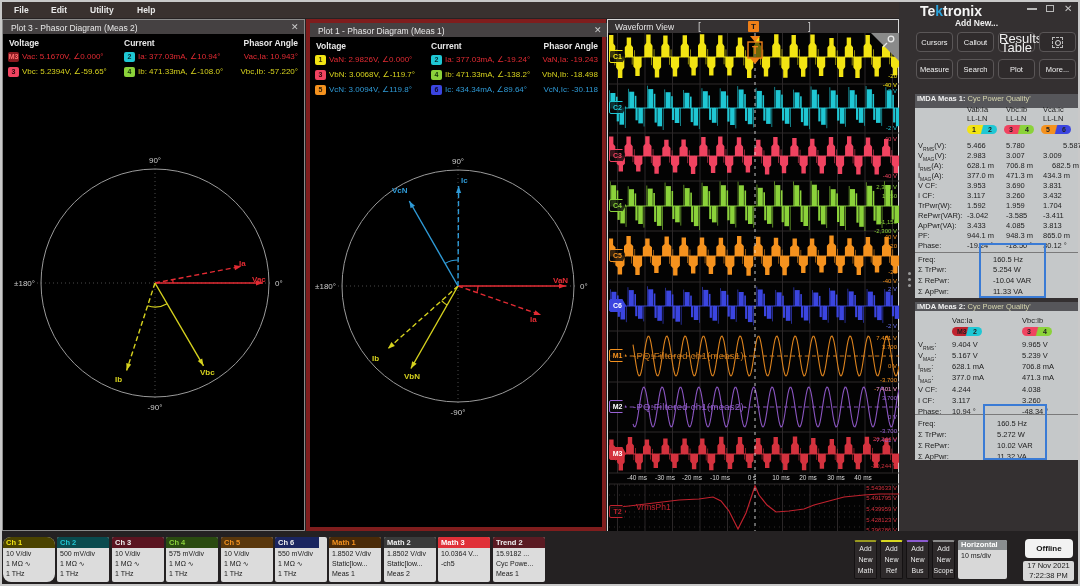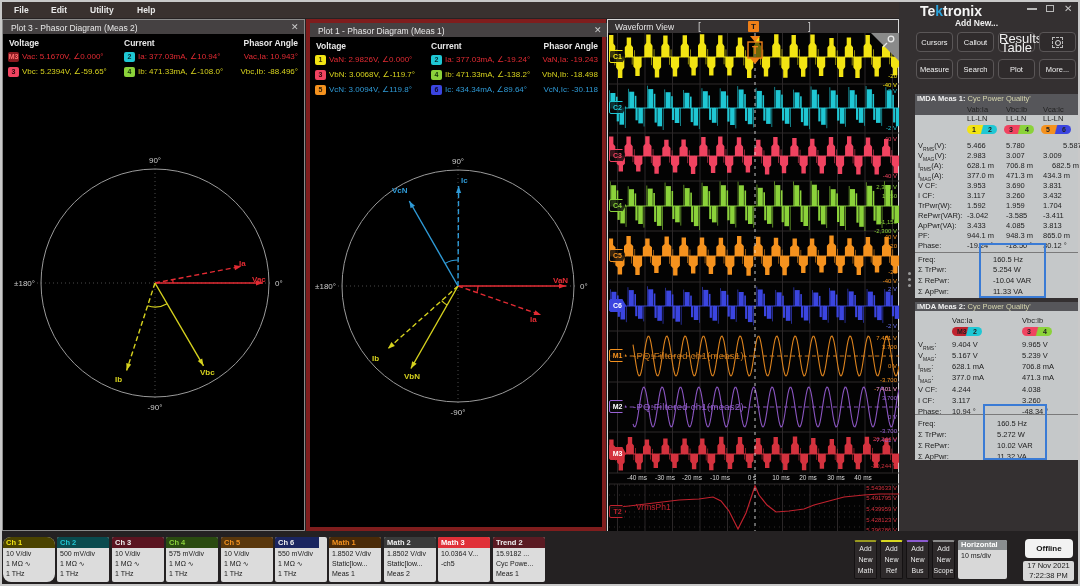--- a/index.html
+++ b/index.html
@@ -20,21 +20,21 @@
 <div style="position:absolute;right:6px;top:18px;font-size:8.5px;color:#e8e8e8;font-weight:bold;white-space:nowrap">Phasor Angle</div>
 <div style="position:absolute;left:5px;top:32px;width:11px;height:10px;background:#8a1a20;border-radius:2px;color:#ff7070;font-size:7px;font-weight:bold;text-align:center;line-height:10px">M3</div>
 <div style="position:absolute;left:19px;top:32px;font-size:8px;color:#e32b33;font-weight:normal;white-space:nowrap;">Vac: 5.1670V, ∠0.000°</div>
 <div style="position:absolute;left:121px;top:32px;width:11px;height:10px;background:#1fc7d4;border-radius:2px;color:#062a2e;font-size:7px;font-weight:bold;text-align:center;line-height:10px">2</div>
 <div style="position:absolute;left:135px;top:32px;font-size:8px;color:#e32b33;font-weight:normal;white-space:nowrap;">Ia: 377.03mA, ∠10.94°</div>
 <div style="position:absolute;right:6px;top:32px;font-size:8px;color:#e32b33;font-weight:normal;white-space:nowrap">Vac,Ia: 10.943°</div>
 <div style="position:absolute;left:5px;top:47px;width:11px;height:10px;background:#f04360;border-radius:2px;color:#2a060c;font-size:7px;font-weight:bold;text-align:center;line-height:10px">3</div>
 <div style="position:absolute;left:19px;top:47px;font-size:8px;color:#d6d21e;font-weight:normal;white-space:nowrap;">Vbc: 5.2394V, ∠-59.65°</div>
 <div style="position:absolute;left:121px;top:47px;width:11px;height:10px;background:#8bd23a;border-radius:2px;color:#12300a;font-size:7px;font-weight:bold;text-align:center;line-height:10px">4</div>
 <div style="position:absolute;left:135px;top:47px;font-size:8px;color:#d6d21e;font-weight:normal;white-space:nowrap;">Ib: 471.33mA, ∠-108.0°</div>
-<div style="position:absolute;right:6px;top:47px;font-size:8px;color:#d6d21e;font-weight:normal;white-space:nowrap">Vbc,Ib: -88.496°</div>
+<div style="position:absolute;right:6px;top:47px;font-size:8px;color:#d6d21e;font-weight:normal;white-space:nowrap">Vbc,Ib: -57.220°</div>
 <svg width="303" height="512" viewBox="0 0 303 512" style="position:absolute;left:0;top:0">
       <line x1="152" y1="145" x2="152" y2="381" stroke="#4a4a4a" stroke-width="1" stroke-dasharray="1,3"></line>
       <line x1="34" y1="263" x2="270" y2="263" stroke="#4a4a4a" stroke-width="1" stroke-dasharray="1,3"></line>
       <circle cx="152" cy="263" r="114" fill="none" stroke="#9a9a9a" stroke-width="1"></circle>
       <text x="152.0" y="143.0" font-size="8" fill="#cccccc" text-anchor="middle" font-family="Liberation Sans">90°</text>
       <text x="152.0" y="390.0" font-size="8" fill="#cccccc" text-anchor="middle" font-family="Liberation Sans">-90°</text>
       <text x="272.0" y="266.0" font-size="8" fill="#cccccc" text-anchor="start" font-family="Liberation Sans">0°</text>
       <text x="32.0" y="266.0" font-size="8" fill="#cccccc" text-anchor="end" font-family="Liberation Sans">±180°</text>
       <path d="M 170.0 263.0 A 18.0 18.0 0 0 0 169.7 259.6" fill="none" stroke="#e32b33" stroke-width="1.2"></path>
       <path d="M 164.1 283.7 A 24.0 24.0 0 0 1 144.6 285.8" fill="none" stroke="#d6d21e" stroke-width="1.2"></path>
@@ -864,21 +864,21 @@
       <div style="position:absolute;left:12px;top:4px;width:11px;height:11px;border:1px dashed #bbb"></div>
       <div style="position:absolute;left:15px;top:7px;width:6px;height:6px;border:1.4px solid #ddd;border-radius:50%"></div>
     </div>
 <div class="abs" style="left:17px;top:57px;width:37px;height:20px;background:#2f2b2c;border:1px solid #5a5657;border-radius:4px;color:#f0f0f0;font-size:7.5px;text-align:center;line-height:19px;padding-top:0px">Measure</div>
 <div class="abs" style="left:58px;top:57px;width:37px;height:20px;background:#2f2b2c;border:1px solid #5a5657;border-radius:4px;color:#f0f0f0;font-size:7.5px;text-align:center;line-height:19px;padding-top:0px">Search</div>
 <div class="abs" style="left:99px;top:57px;width:37px;height:20px;background:#2f2b2c;border:1px solid #5a5657;border-radius:4px;color:#f0f0f0;font-size:7.5px;text-align:center;line-height:19px;padding-top:0px">Plot</div>
 <div class="abs" style="left:140px;top:57px;width:37px;height:20px;background:#2f2b2c;border:1px solid #5a5657;border-radius:4px;color:#f0f0f0;font-size:7.5px;text-align:center;line-height:19px;padding-top:0px">More...</div>
 <div class="abs" style="left:9px;top:270px;width:3px;height:3px;background:#9a9a9a;border-radius:50%;box-shadow:0 6px 0 #9a9a9a,0 12px 0 #9a9a9a"></div>
 </div>
 <div class="abs" style="left:915px;top:94px;width:163px;height:204px;background:#c5c8c9">
-<div class="abs" style="left:0;top:0;width:163px;height:21px;background:#56565a;color:#f0f0f0;font-size:7.5px;line-height:9px;white-space:nowrap"><b style="padding-left:2px">IMDA Meas 1:</b> <span style="color:#d6d6ae">Cyc Power Quality'</span></div>
+<div class="abs" style="left:0;top:0;width:163px;height:14px;background:#56565a;color:#f0f0f0;font-size:7.5px;line-height:9px;white-space:nowrap"><b style="padding-left:2px">IMDA Meas 1:</b> <span style="color:#d6d6ae">Cyc Power Quality'</span></div>
 <div style="position:absolute;left:52px;top:11px;font-size:7.5px;color:#222;font-weight:normal;white-space:nowrap;">Vab:Ia</div>
 <div style="position:absolute;left:91px;top:11px;font-size:7.5px;color:#222;font-weight:normal;white-space:nowrap;">Vbc:Ib</div>
 <div style="position:absolute;left:128px;top:11px;font-size:7.5px;color:#222;font-weight:normal;white-space:nowrap;">Vca:Ic</div>
 <div style="position:absolute;left:52px;top:20px;font-size:7.5px;color:#222;font-weight:normal;white-space:nowrap;">LL-LN</div>
 <div style="position:absolute;left:91px;top:20px;font-size:7.5px;color:#222;font-weight:normal;white-space:nowrap;">LL-LN</div>
 <div style="position:absolute;left:128px;top:20px;font-size:7.5px;color:#222;font-weight:normal;white-space:nowrap;">LL-LN</div>
 <div class="abs" style="left:52px;top:31px;width:30px;height:9px;border-radius:5px;overflow:hidden;background:linear-gradient(105deg,#f2e413 48%,#1fc7d4 52%)">
       <span style="position:absolute;left:5px;top:0;font-size:7px;font-weight:bold;color:#222;line-height:9px">1</span>
       <span style="position:absolute;right:5px;top:0;font-size:7px;font-weight:bold;color:#222;line-height:9px">2</span>
     </div>

